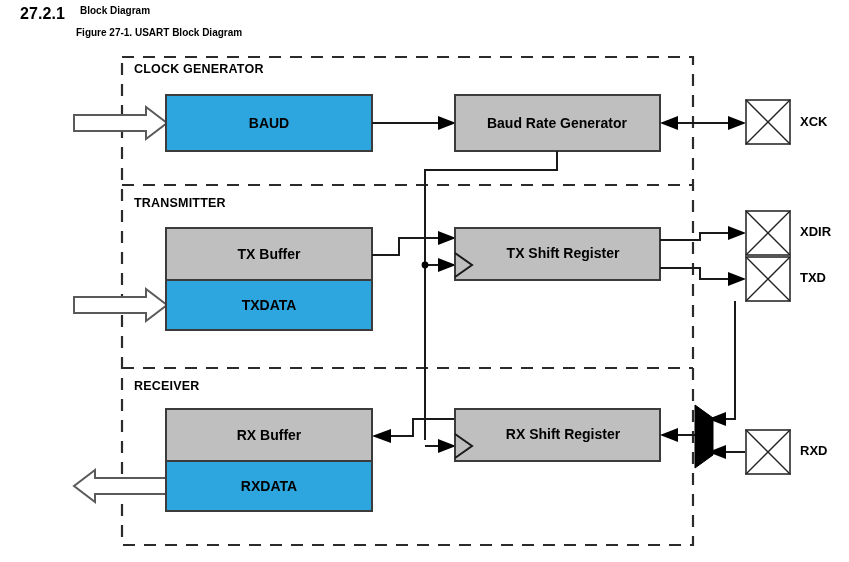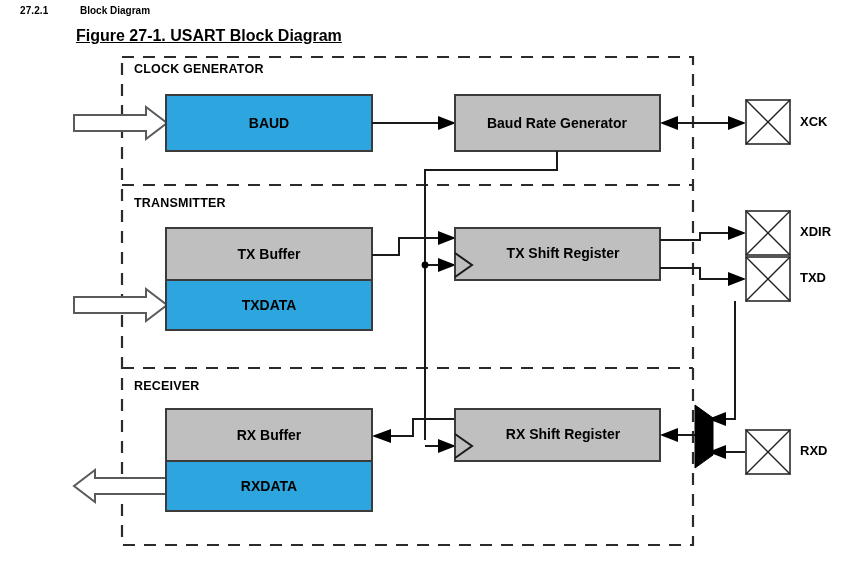--- a/index.html
+++ b/index.html
@@ -19,38 +19,37 @@
     position: absolute;
     left: 0;
     top: 0;
     width: 849px;
     height: 48px;
   }
   .sec-num {
     position: absolute;
     left: 20px;
     top: 5px;
-    font-size: 10px;
+    font-size: 16px;
     font-weight: bold;
     letter-spacing: 0.1px;
   }
   .sec-title {
     position: absolute;
     left: 80px;
     top: 5px;
     font-size: 10px;
     font-weight: bold;
   }
   .fig-caption {
     position: absolute;
     left: 76px;
     top: 27px;
-    font-size: 16px;
+    font-size: 10px;
     font-weight: bold;
-    text-decoration: underline;
   }
   .diagram-wrap {
     position: absolute;
     left: 0;
     top: 0;
     width: 680px;
     height: 562px;
   }
   svg.diagram {
     display: block;

